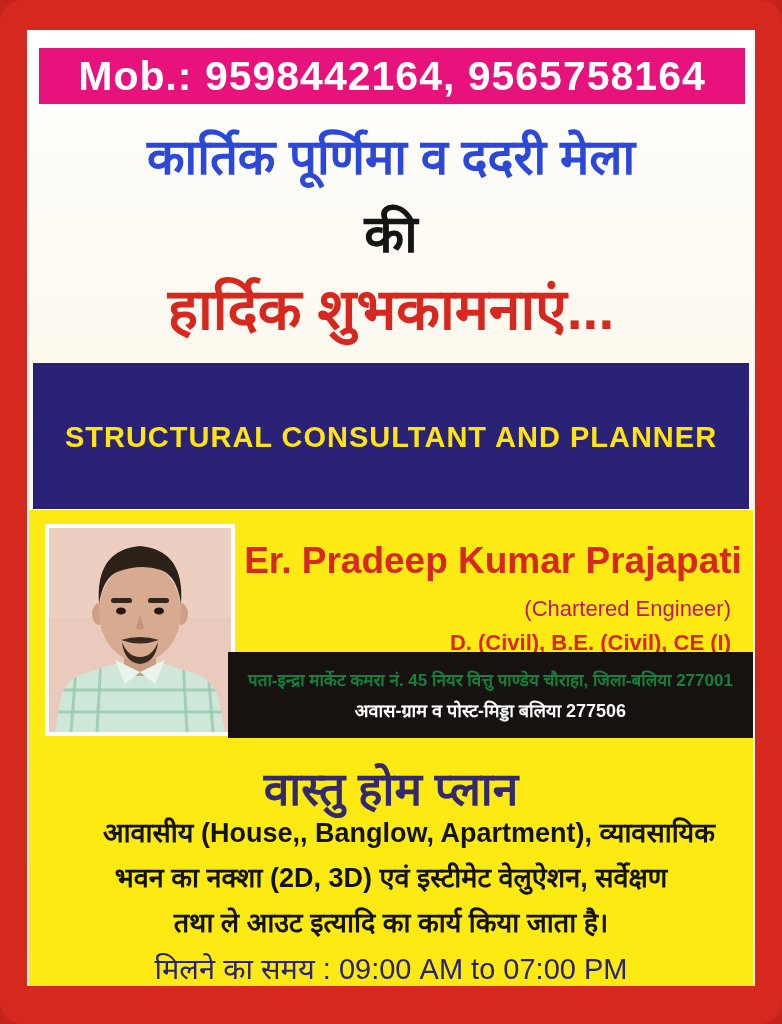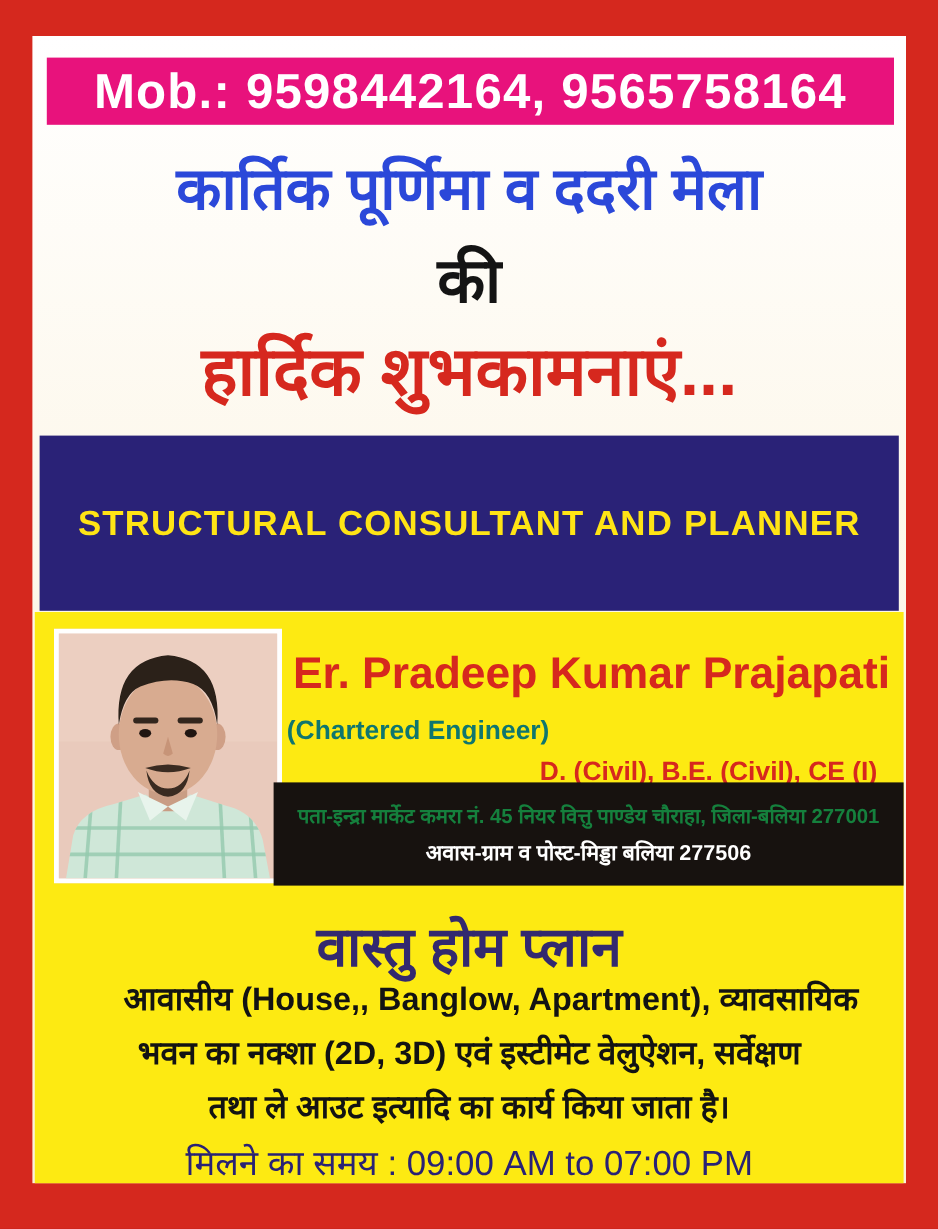--- a/index.html
+++ b/index.html
@@ -1,19 +1,19 @@
 <!DOCTYPE html>
 <html><head>
 <meta charset="utf-8">
 <style>
   * { margin:0; padding:0; box-sizing:border-box; }
   html,body { width:782px; height:1024px; overflow:hidden; }
   body { font-family:"Liberation Sans","DejaVu Sans",sans-serif; background:#c4231b; }
 
-  .poster { position:relative; width:782px; height:1024px; background:#d5281e; }
+  .poster { position:relative; width:782px; height:1024px; background:#d5281e;border-radius:22px; }
 
   .inner {
     position:absolute; left:27px; top:30px; width:728px; height:956px;
     background:linear-gradient(180deg,#ffffff 0%,#fdf8ec 40%,#faf2d9 100%);
   }
 
   .pink-bar {
     position:absolute; left:12px; right:10px; top:18px; height:56px;
     background:#e8127c; display:flex; align-items:center; justify-content:center;
   }
@@ -54,22 +54,22 @@
     position:absolute; left:16px; top:14px; width:190px; height:212px;
     border:4px solid #ffffff; background:#e9cabc; overflow:hidden;
   }
   .photo svg { display:block; width:100%; height:100%; }
 
   .ename {
     position:absolute; left:210px; right:6px; top:30px; text-align:center;
     color:#d6281e; font-size:37px; font-weight:800; white-space:nowrap;
   }
   .etitle {
-    position:absolute; left:210px; right:22px; top:86px; 
-    color:#0f766e; font-size:22px; font-weight:700; white-space:nowrap;
+    position:absolute; left:210px; right:22px; top:86px; text-align:right;
+    color:#be185d; font-size:22px; font-weight:400; white-space:nowrap;
   }
   .equals {
     position:absolute; left:210px; right:22px; top:120px; text-align:right;
     color:#d6281e; font-size:22px; font-weight:800; white-space:nowrap;
   }
 
   .addressbar {
     position:absolute; left:199px; right:0; top:142px; height:86px;
     background:#17120f; display:flex; flex-direction:column; align-items:center; justify-content:center; gap:7px;
   }

